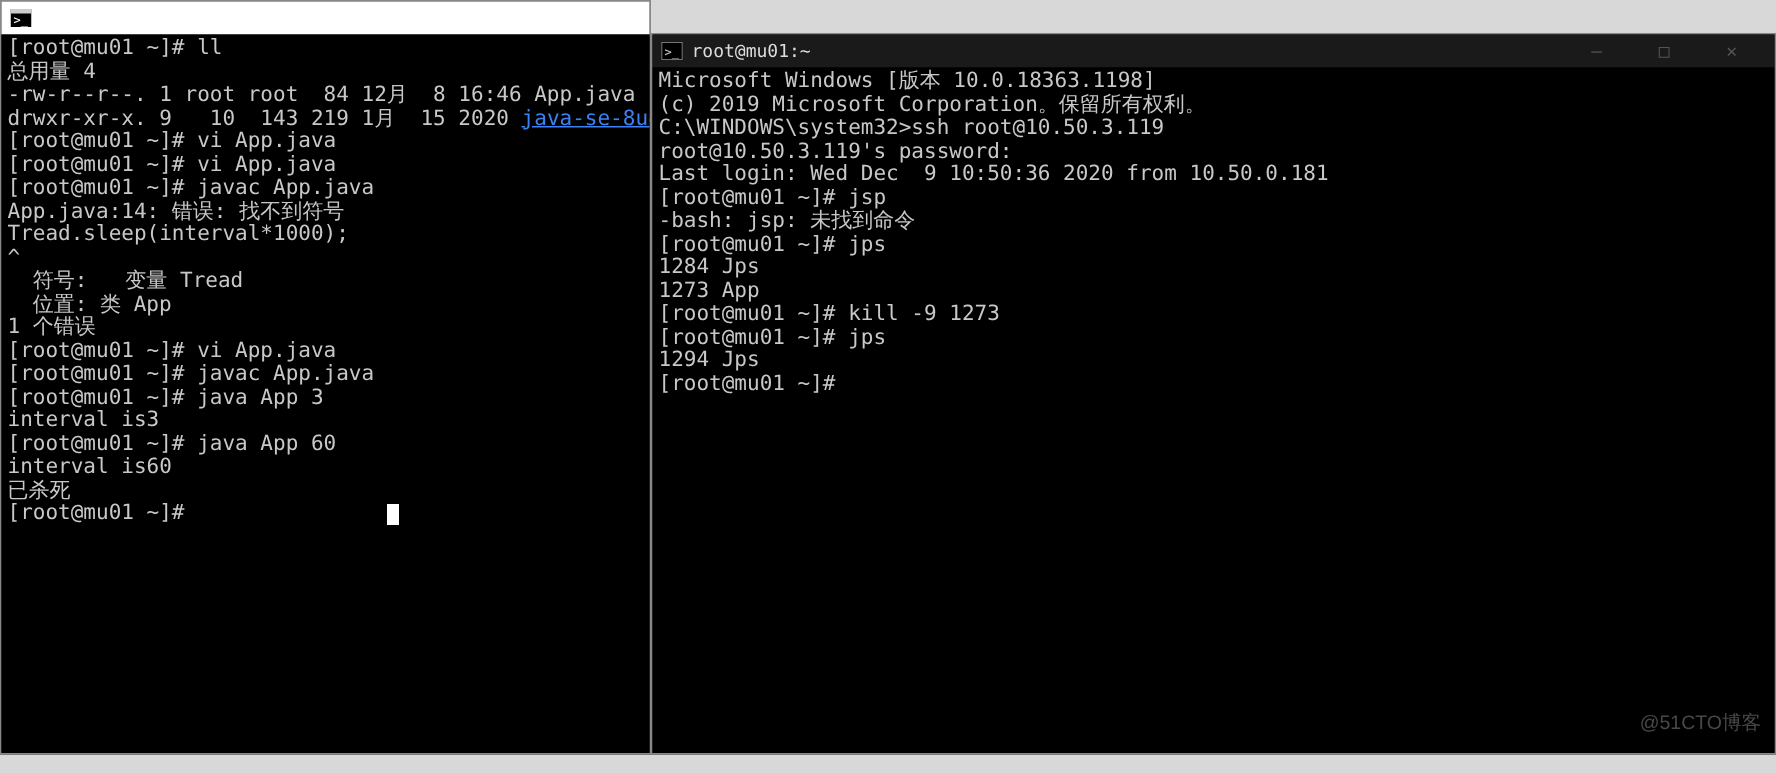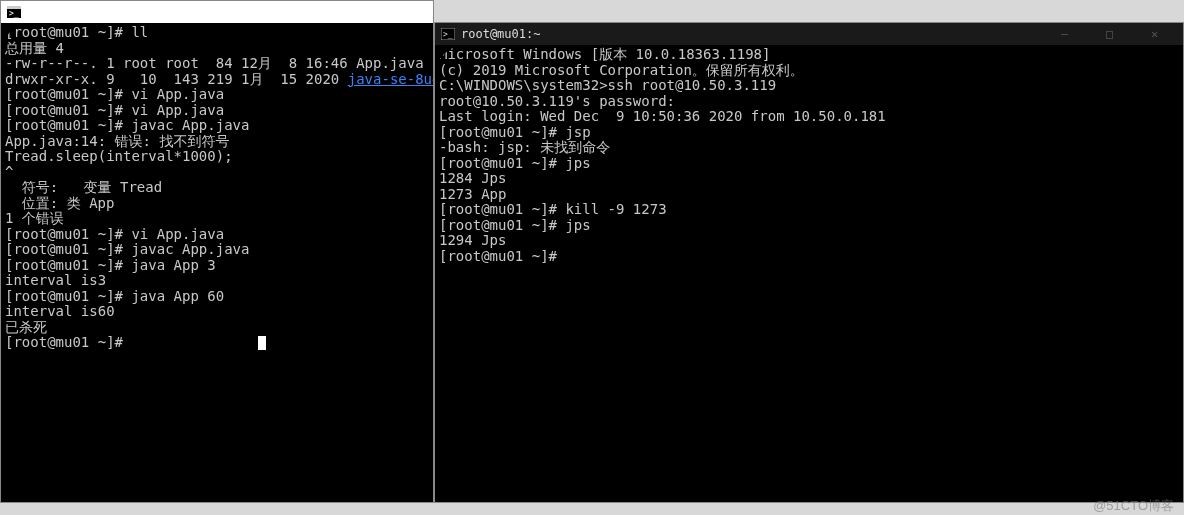--- a/index.html
+++ b/index.html
@@ -43,34 +43,33 @@
   .term {
     flex: 1;
     background: #000;
     color: #c8c8c8;
     font-size: 14px;
     line-height: 15.5px;
     padding: 2px 4px;
     white-space: pre;
     overflow: hidden;
     font-family: "NSimSun","SimSun","Consolas",monospace;
-    border-radius: 31px;
   }
   .link { color: #3b82f6; text-decoration: underline; }
   .cursor {
     display: inline-block;
     width: 8px; height: 14px;
     background: #fff;
     vertical-align: text-bottom;
   }
   #win-left  { left: 0;   top: 0;  width: 434px; height: 503px; }
   #win-right { left: 434px; top: 22px; width: 750px; height: 481px; }
   .watermark {
     position: absolute;
-    right: 10px; bottom: 0;
+    right: 10px; bottom: 24px;
     font-size: 13px;
     color: rgba(120,120,120,0.6);
     font-family: sans-serif;
   }
 </style>
 </head>
 <body>
 
 <div id="win-left" class="window">
   <div class="titlebar tb-light">

